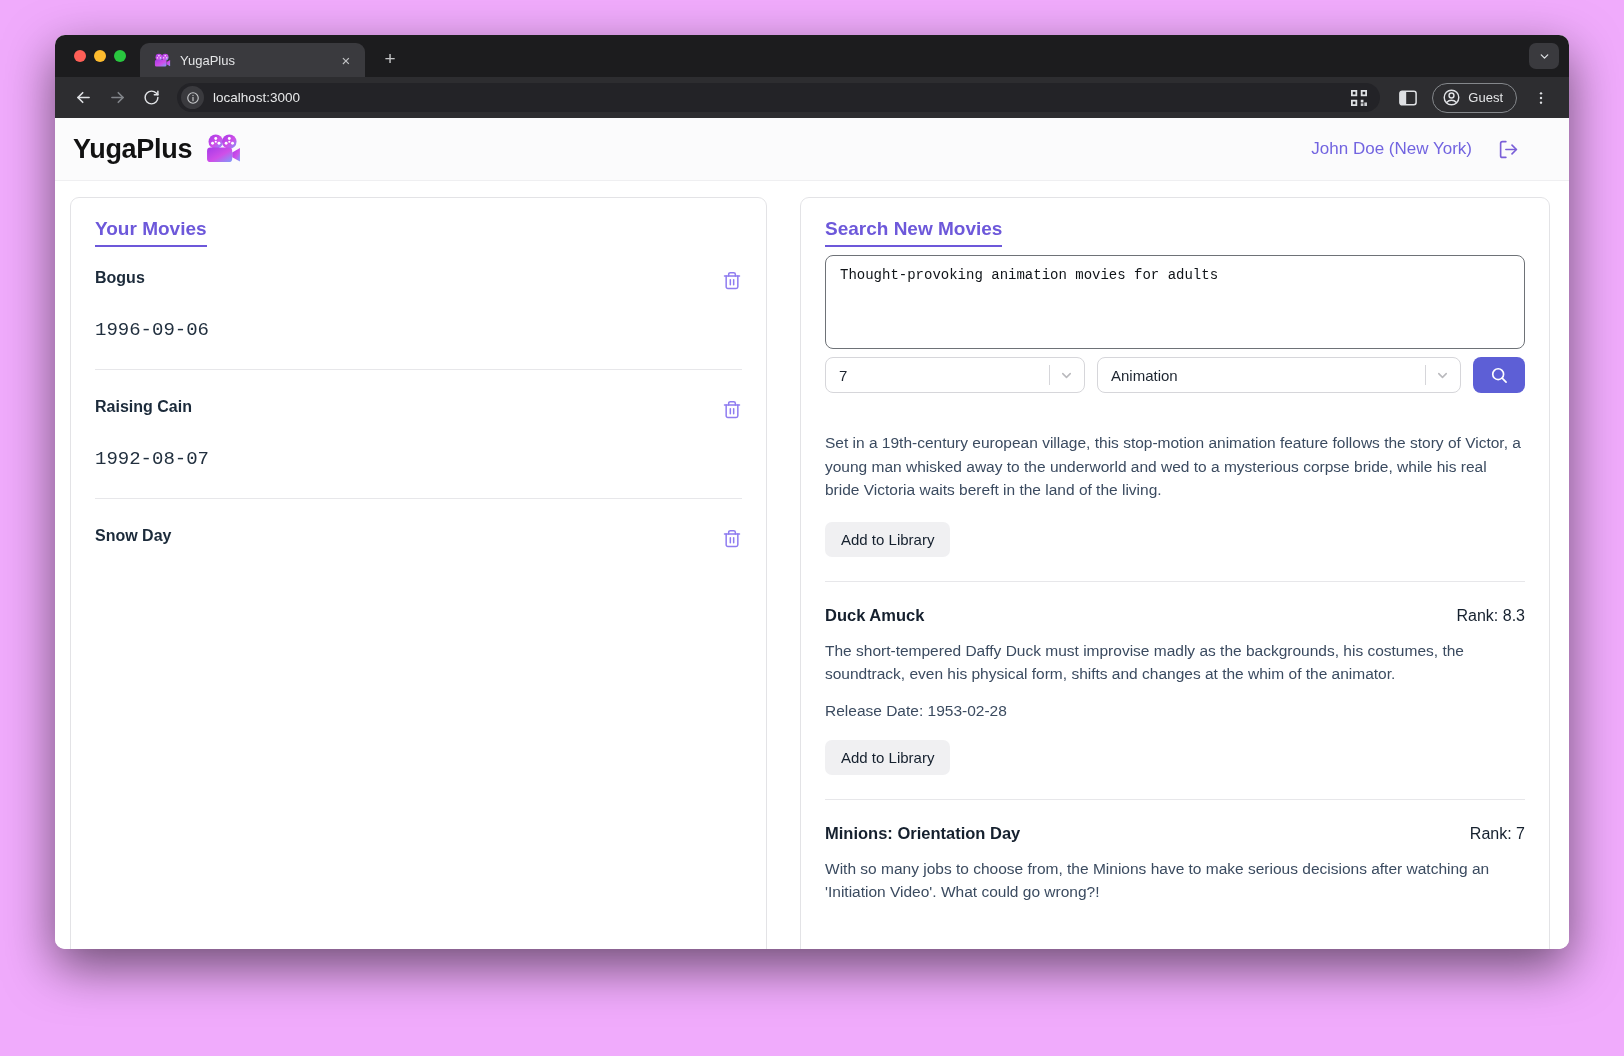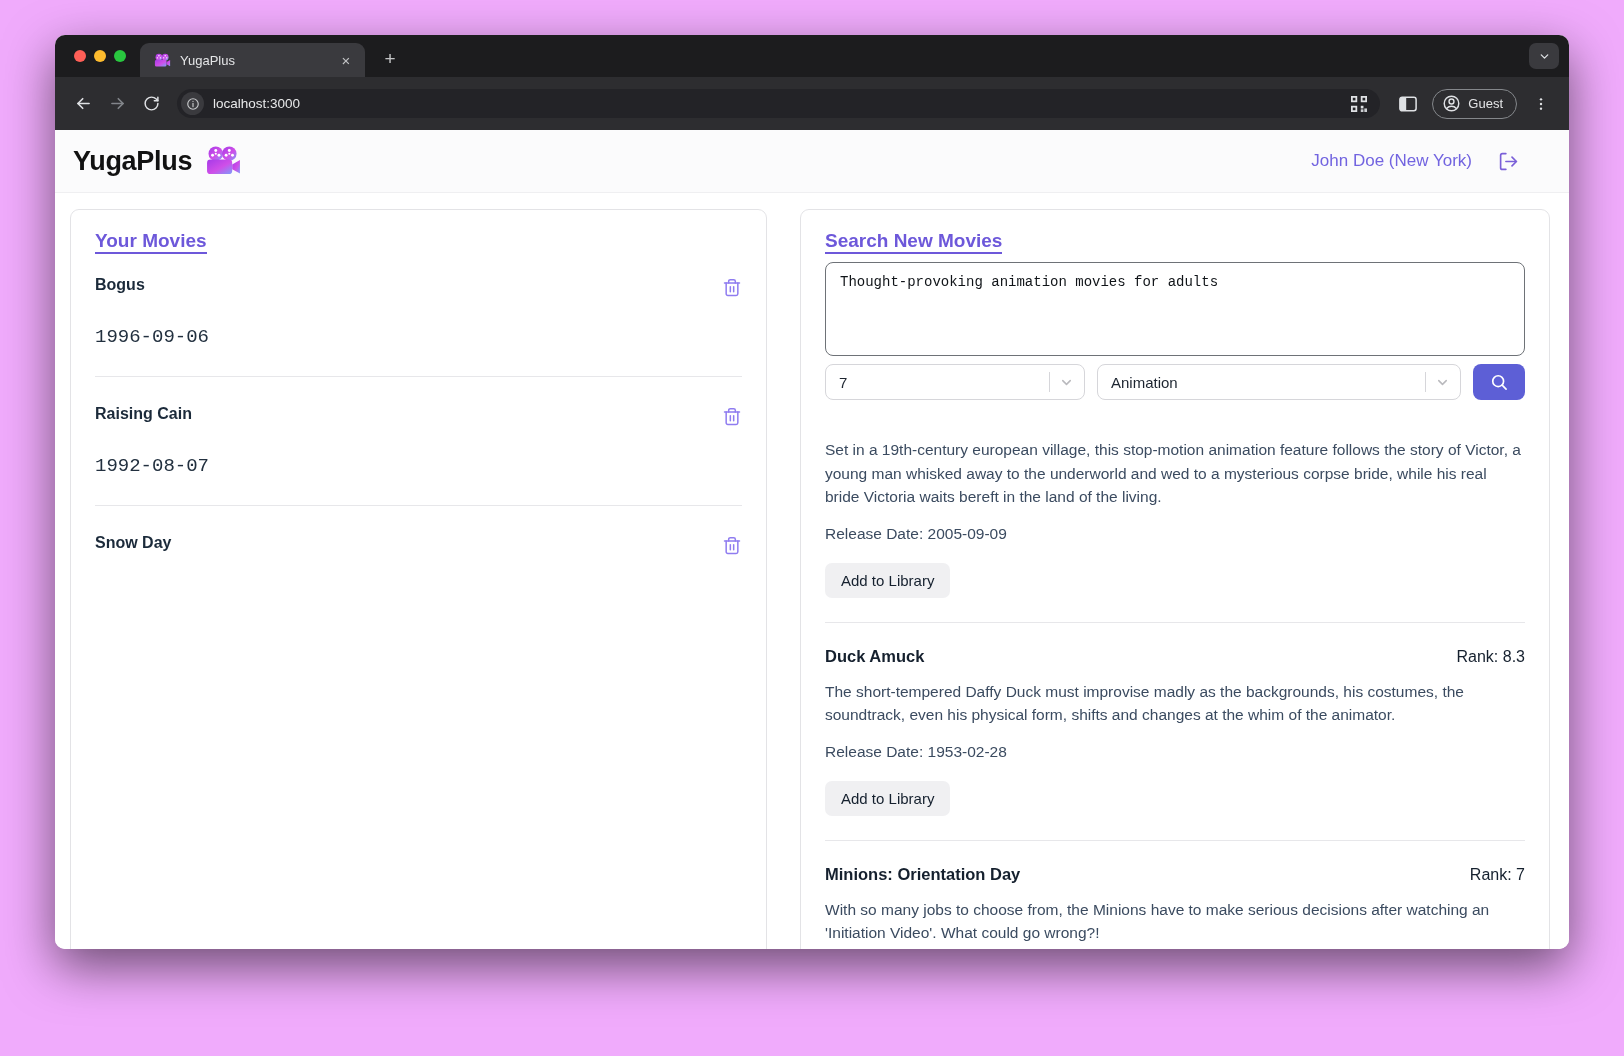--- a/index.html
+++ b/index.html
@@ -21,21 +21,21 @@
     border-radius:9px 9px 0 0; display:flex; align-items:center; padding:0 10px 0 14px; }
   .tab-title { color:#e4e5e7; font-size:13px; margin-left:9px; flex:1; }
   .tab-close { color:#c3c4c6; font-size:15px; line-height:15px; width:18px; height:18px; border-radius:4px;
     display:flex; align-items:center; justify-content:center; cursor:default; }
   .newtab { position:absolute; left:322px; bottom:5px; width:26px; height:26px; border-radius:6px;
     color:#c3c4c6; font-size:19px; display:flex; align-items:center; justify-content:center; }
   .tabsearch { position:absolute; right:10px; top:8px; width:30px; height:26px; border-radius:7px;
     background:#3a3a3e; display:flex; align-items:center; justify-content:center; }
 
   
-  .toolbar { height:53px; background:#2d2d30; display:flex; align-items:center; padding:0 14px; gap:6px; flex:none; }
+  .toolbar { height:41px; background:#2d2d30; display:flex; align-items:center; padding:0 14px; gap:6px; flex:none; }
   .navbtn { width:28px; height:28px; display:flex; align-items:center; justify-content:center; border-radius:50%; flex:none; }
   .omnibox { flex:1; height:29px; margin:0 8px 0 6px; background:#232327; border-radius:15px;
     display:flex; align-items:center; padding:0 8px 0 4px; min-width:0; }
   .info-chip { width:23px; height:23px; border-radius:50%; background:#3a3a3e;
     display:flex; align-items:center; justify-content:center; flex:none; }
   .url { color:#e8e9ea; font-size:13.5px; margin-left:9px; flex:1; white-space:nowrap; overflow:hidden; }
   .qr { display:flex; align-items:center; justify-content:center; width:26px; height:26px; flex:none; }
   .guest { height:30px; border:1px solid #84878b; border-radius:15px; display:flex; align-items:center;
     gap:7px; padding:0 13px 0 9px; color:#e4e5e7; font-size:13px; margin:0 4px; flex:none; }
 
@@ -48,21 +48,21 @@
   .header-right { margin-left:auto; display:flex; align-items:center; gap:26px; }
   .user-link { color:#7264e0; font-size:17px; }
   .logout { display:flex; }
 
   .content { flex:1; display:flex; gap:33px; padding:16px 19px 0 15px; overflow:hidden; }
   .card { border:1px solid #e3e3e6; border-radius:9px; background:#fff; height:1200px; }
   .card.left { width:697px; flex:none; padding:20px 24px; }
   .card.right { flex:1; padding:20px 24px; }
 
   .card-heading { display:inline-block; color:#6d58da; font-size:19px; font-weight:700;
-    border-bottom:2px solid #6d58da; }
+    padding-bottom:5px; border-bottom:2px solid #6d58da; }
 
   
   .movie { padding:28px 0; border-bottom:1px solid #e7e7ea; }
   .movie.first { padding-top:22px; }
   .movie.last { border-bottom:none; }
   .movie-top { display:flex; align-items:flex-start; justify-content:space-between; }
   .movie-title { font-size:16px; font-weight:700; color:#1b2a3a; }
   .movie-date { font-size:19px; color:#22303f; margin-top:28px;font-family:Liberation Mono, monospace; }
   .trash-btn { display:flex; margin-top:2px; }
 
@@ -334,21 +334,20 @@
               <svg width="20" height="20" viewBox="0 0 24 24" fill="none" stroke="#fff" stroke-width="2" stroke-linecap="round">
                   <circle cx="11" cy="11" r="6.5"></circle>
                   <line x1="15.8" y1="15.8" x2="20.5" y2="20.5"></line>
                 </svg>
             </button>
           </div>
 
           
           <div class="result">
             <div class="result-desc">Set in a 19th-century european village, this stop-motion animation feature follows the story of Victor, a young man whisked away to the underworld and wed to a mysterious corpse bride, while his real bride Victoria waits bereft in the land of the living.</div>
-            <div class="result-release">Release Date: 2005-09-09</div>
             <button class="add-btn">Add to Library</button>
           </div>
 
           
           <div class="result">
             <div class="result-top">
               <span class="result-title">Duck Amuck</span>
               <span class="result-rank">Rank: 8.3</span>
             </div>
             <div class="result-desc">The short-tempered Daffy Duck must improvise madly as the backgrounds, his costumes, the soundtrack, even his physical form, shifts and changes at the whim of the animator.</div>

